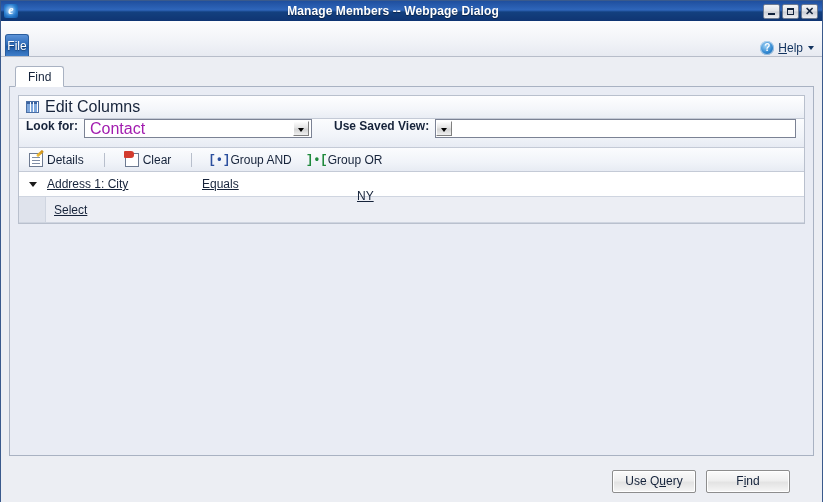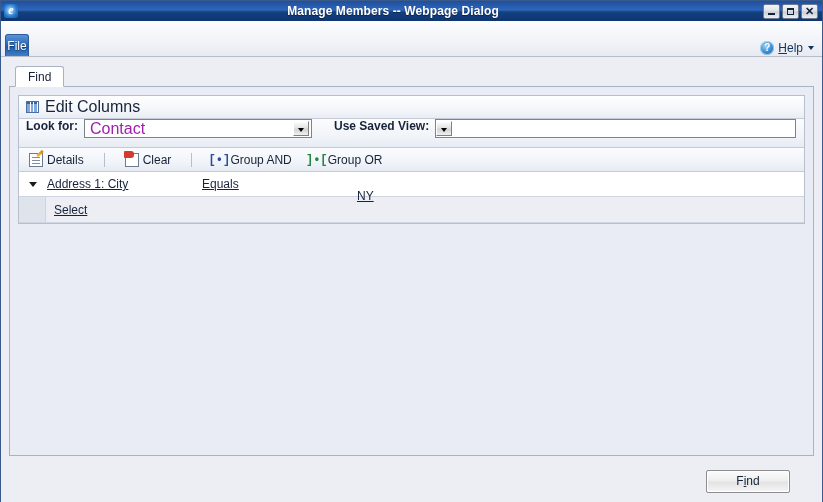--- a/index.html
+++ b/index.html
@@ -586,18 +586,21 @@
           </div>
         </div>
 
       </div>
 
       <div class="filler"></div>
     </div>
 
     <div class="footer">
       <div class="btn">
+        <span><span>Use Q</span><u>u</u><span>ery</span></span>
+      </div>
+      <div class="btn">
         <span><span>F</span><u>i</u><span>nd</span></span>
       </div>
     </div>
 
   </div>
 </div>
 
 </body></html>

